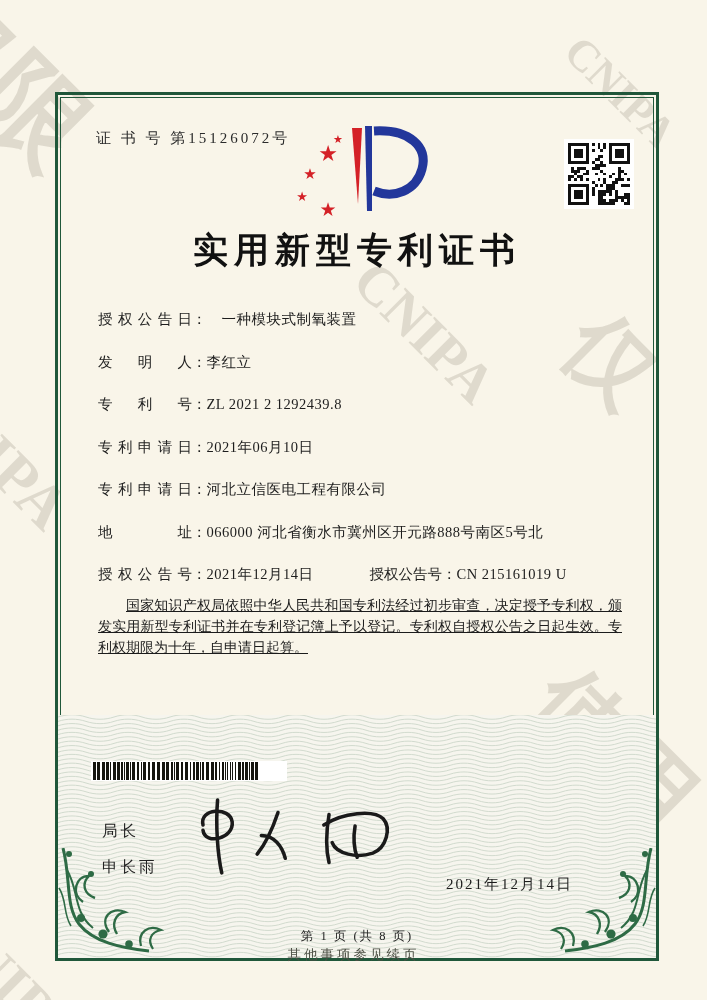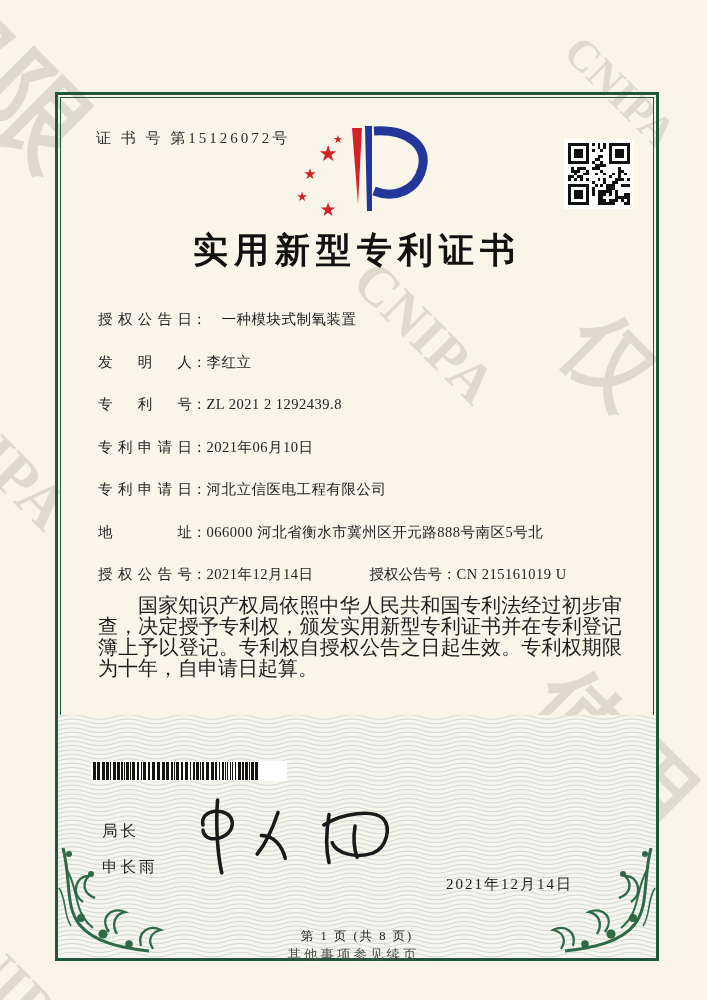--- a/index.html
+++ b/index.html
@@ -32,22 +32,22 @@
 
   .fields{position:absolute;left:40px;top:212px;width:522px;}
   .frow{display:flex;align-items:baseline;font-size:14.5px;color:#1d1d1d;
         margin-bottom:18.5px;line-height:24px;white-space:nowrap;}
   .flabel{display:inline-block;width:94px;text-align:justify;text-align-last:justify;}
   .fcolon{display:inline-block;}
   .fvalue{letter-spacing:0.5px;}
   .fvalue.gap{padding-left:15px;}
   .fsecond{margin-left:56px;text-align:center;}
 
-  .paras{position:absolute;left:40px;top:500px;width:524px;font-size:20px;
-         line-height:21px;color:#1c1c1c;text-align:justify;}
+  .paras{position:absolute;left:40px;top:500px;width:524px;font-size:14px;
+         line-height:21px;color:#1c1c1c;text-align:justify;text-decoration:underline;}
   .paras p{margin:0 0 8px 0;text-indent:2em;}
 
   
   .band{position:absolute;left:0;right:0;top:620px;bottom:0;overflow:hidden;}
   .band svg.waves{position:absolute;inset:0;width:100%;height:100%;}
 
   .barcode{position:absolute;left:33px;top:46px;width:196px;height:20px;background:#fff;
            padding:1px 2px;box-sizing:border-box;font-size:0;white-space:nowrap;}
   .barcode i{display:inline-block;height:100%;background:#15150f;}
   .barcode s{display:inline-block;height:100%;}

